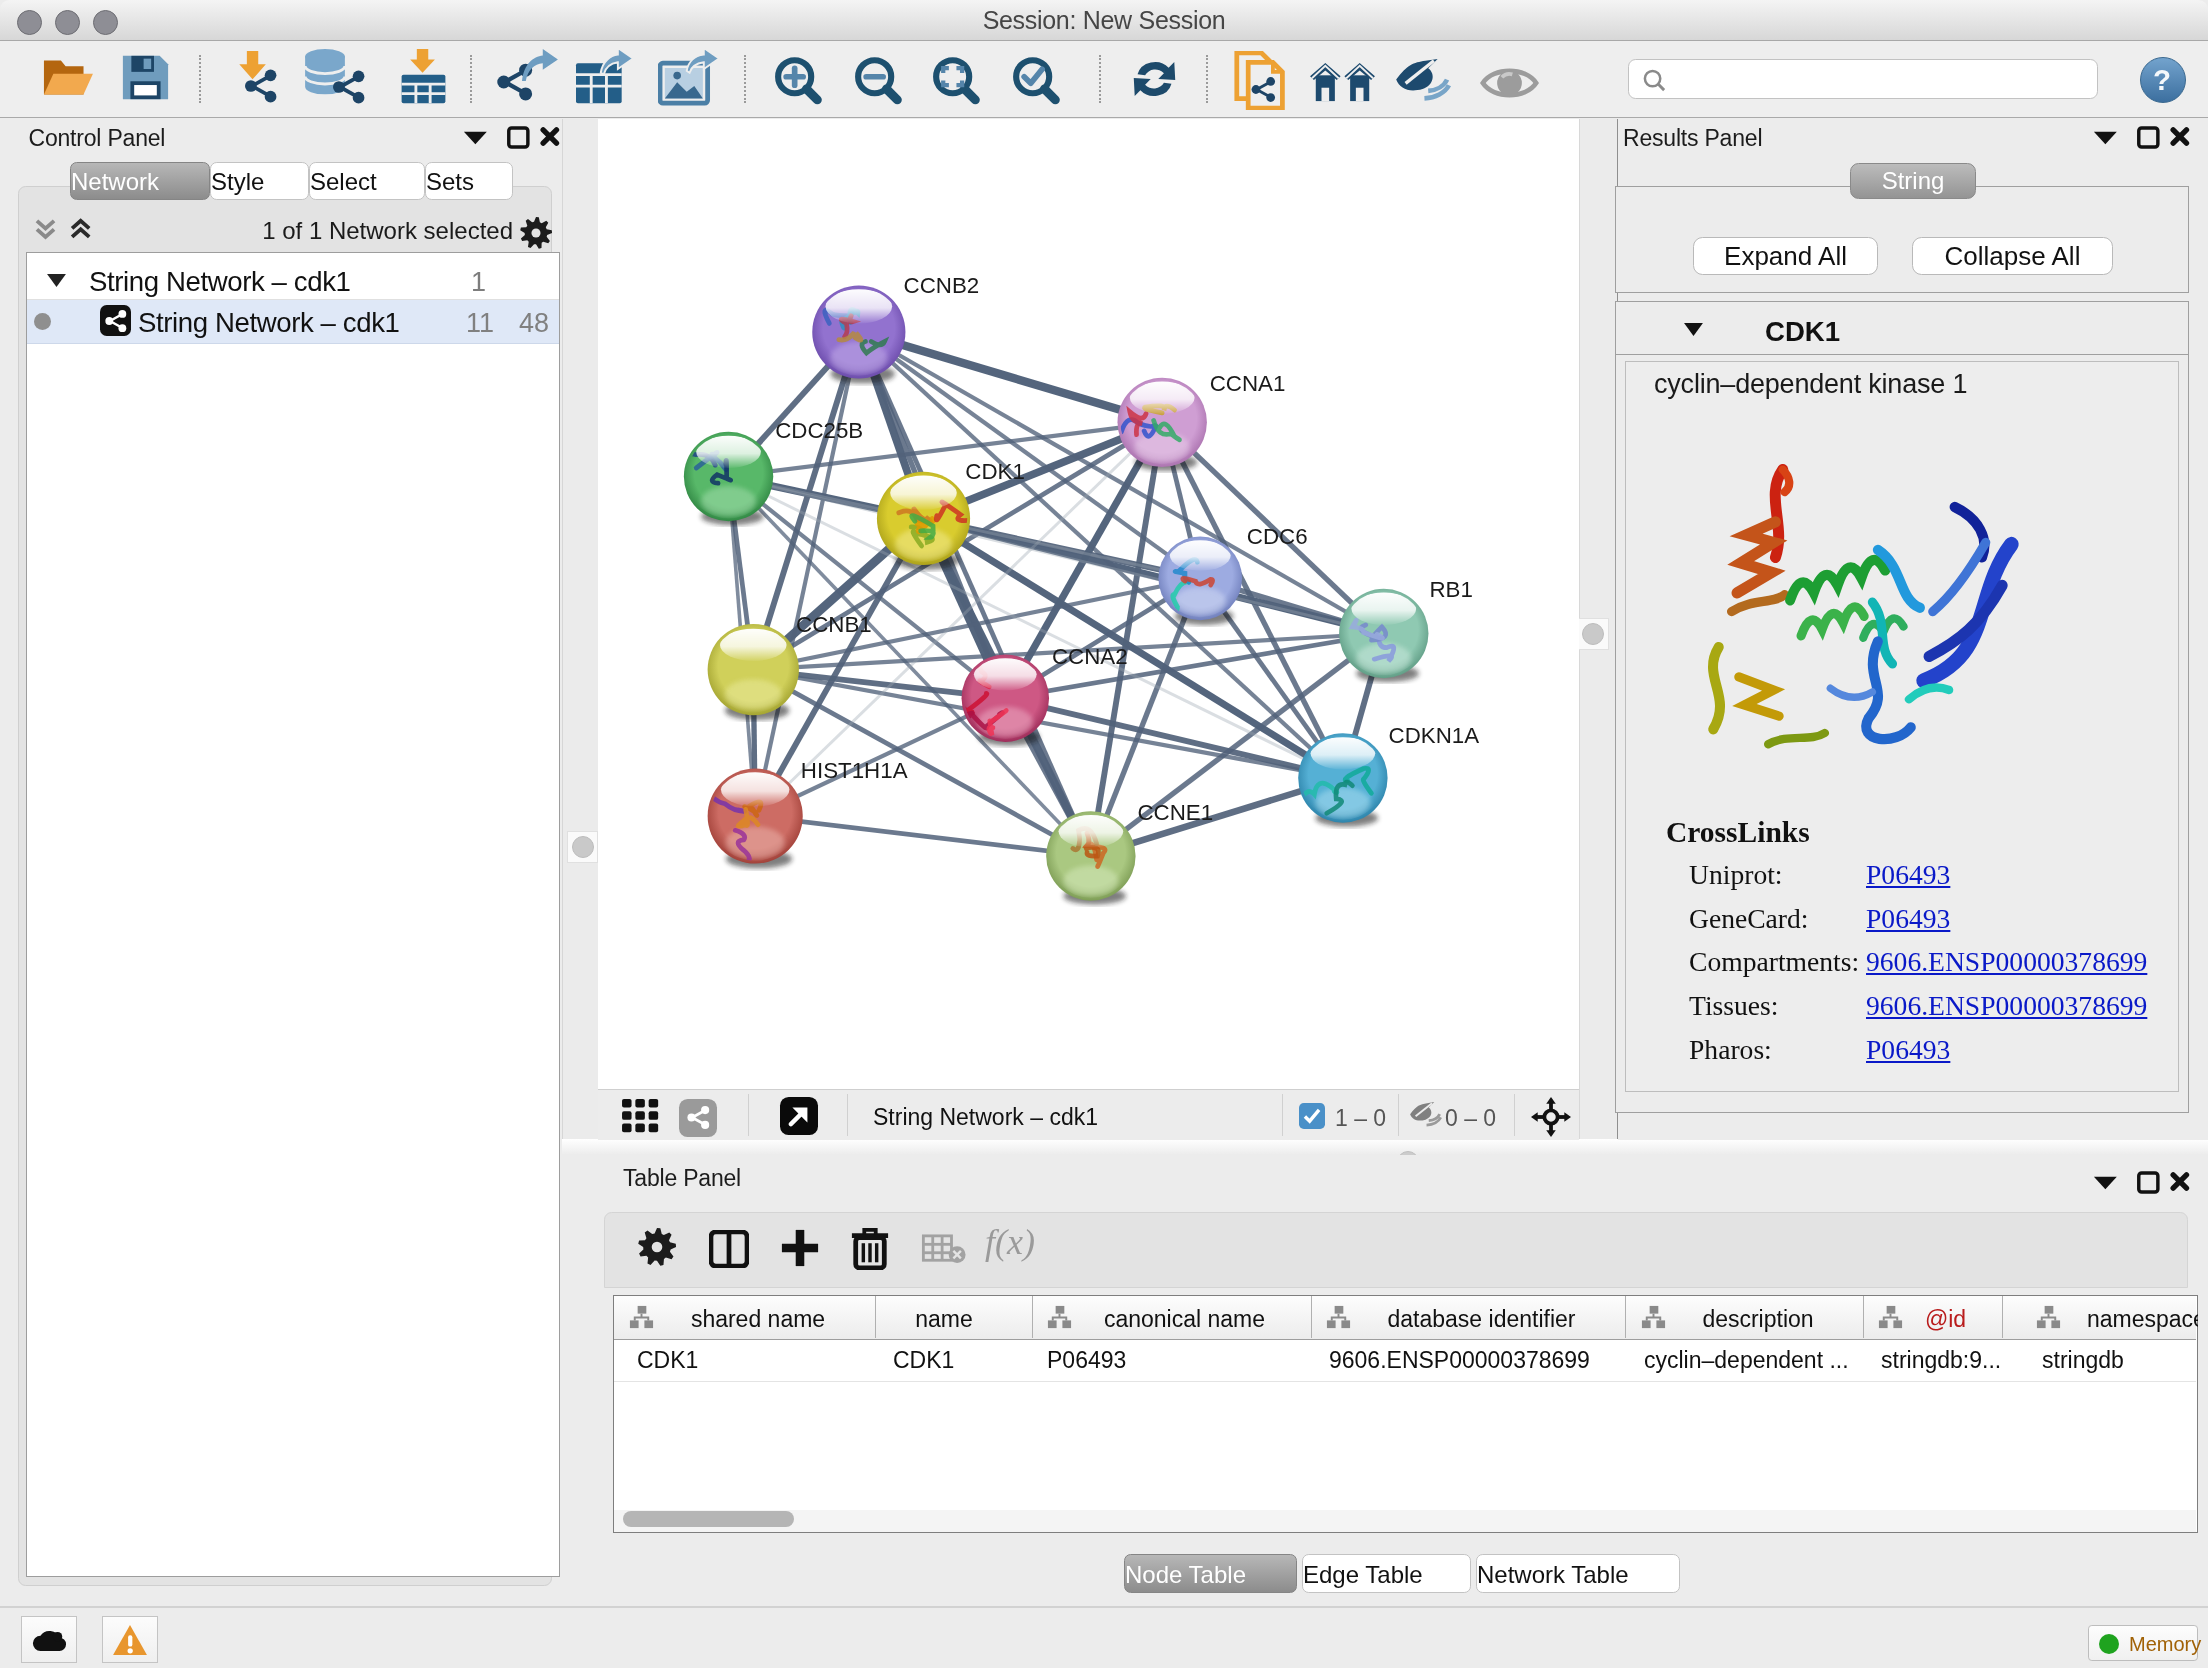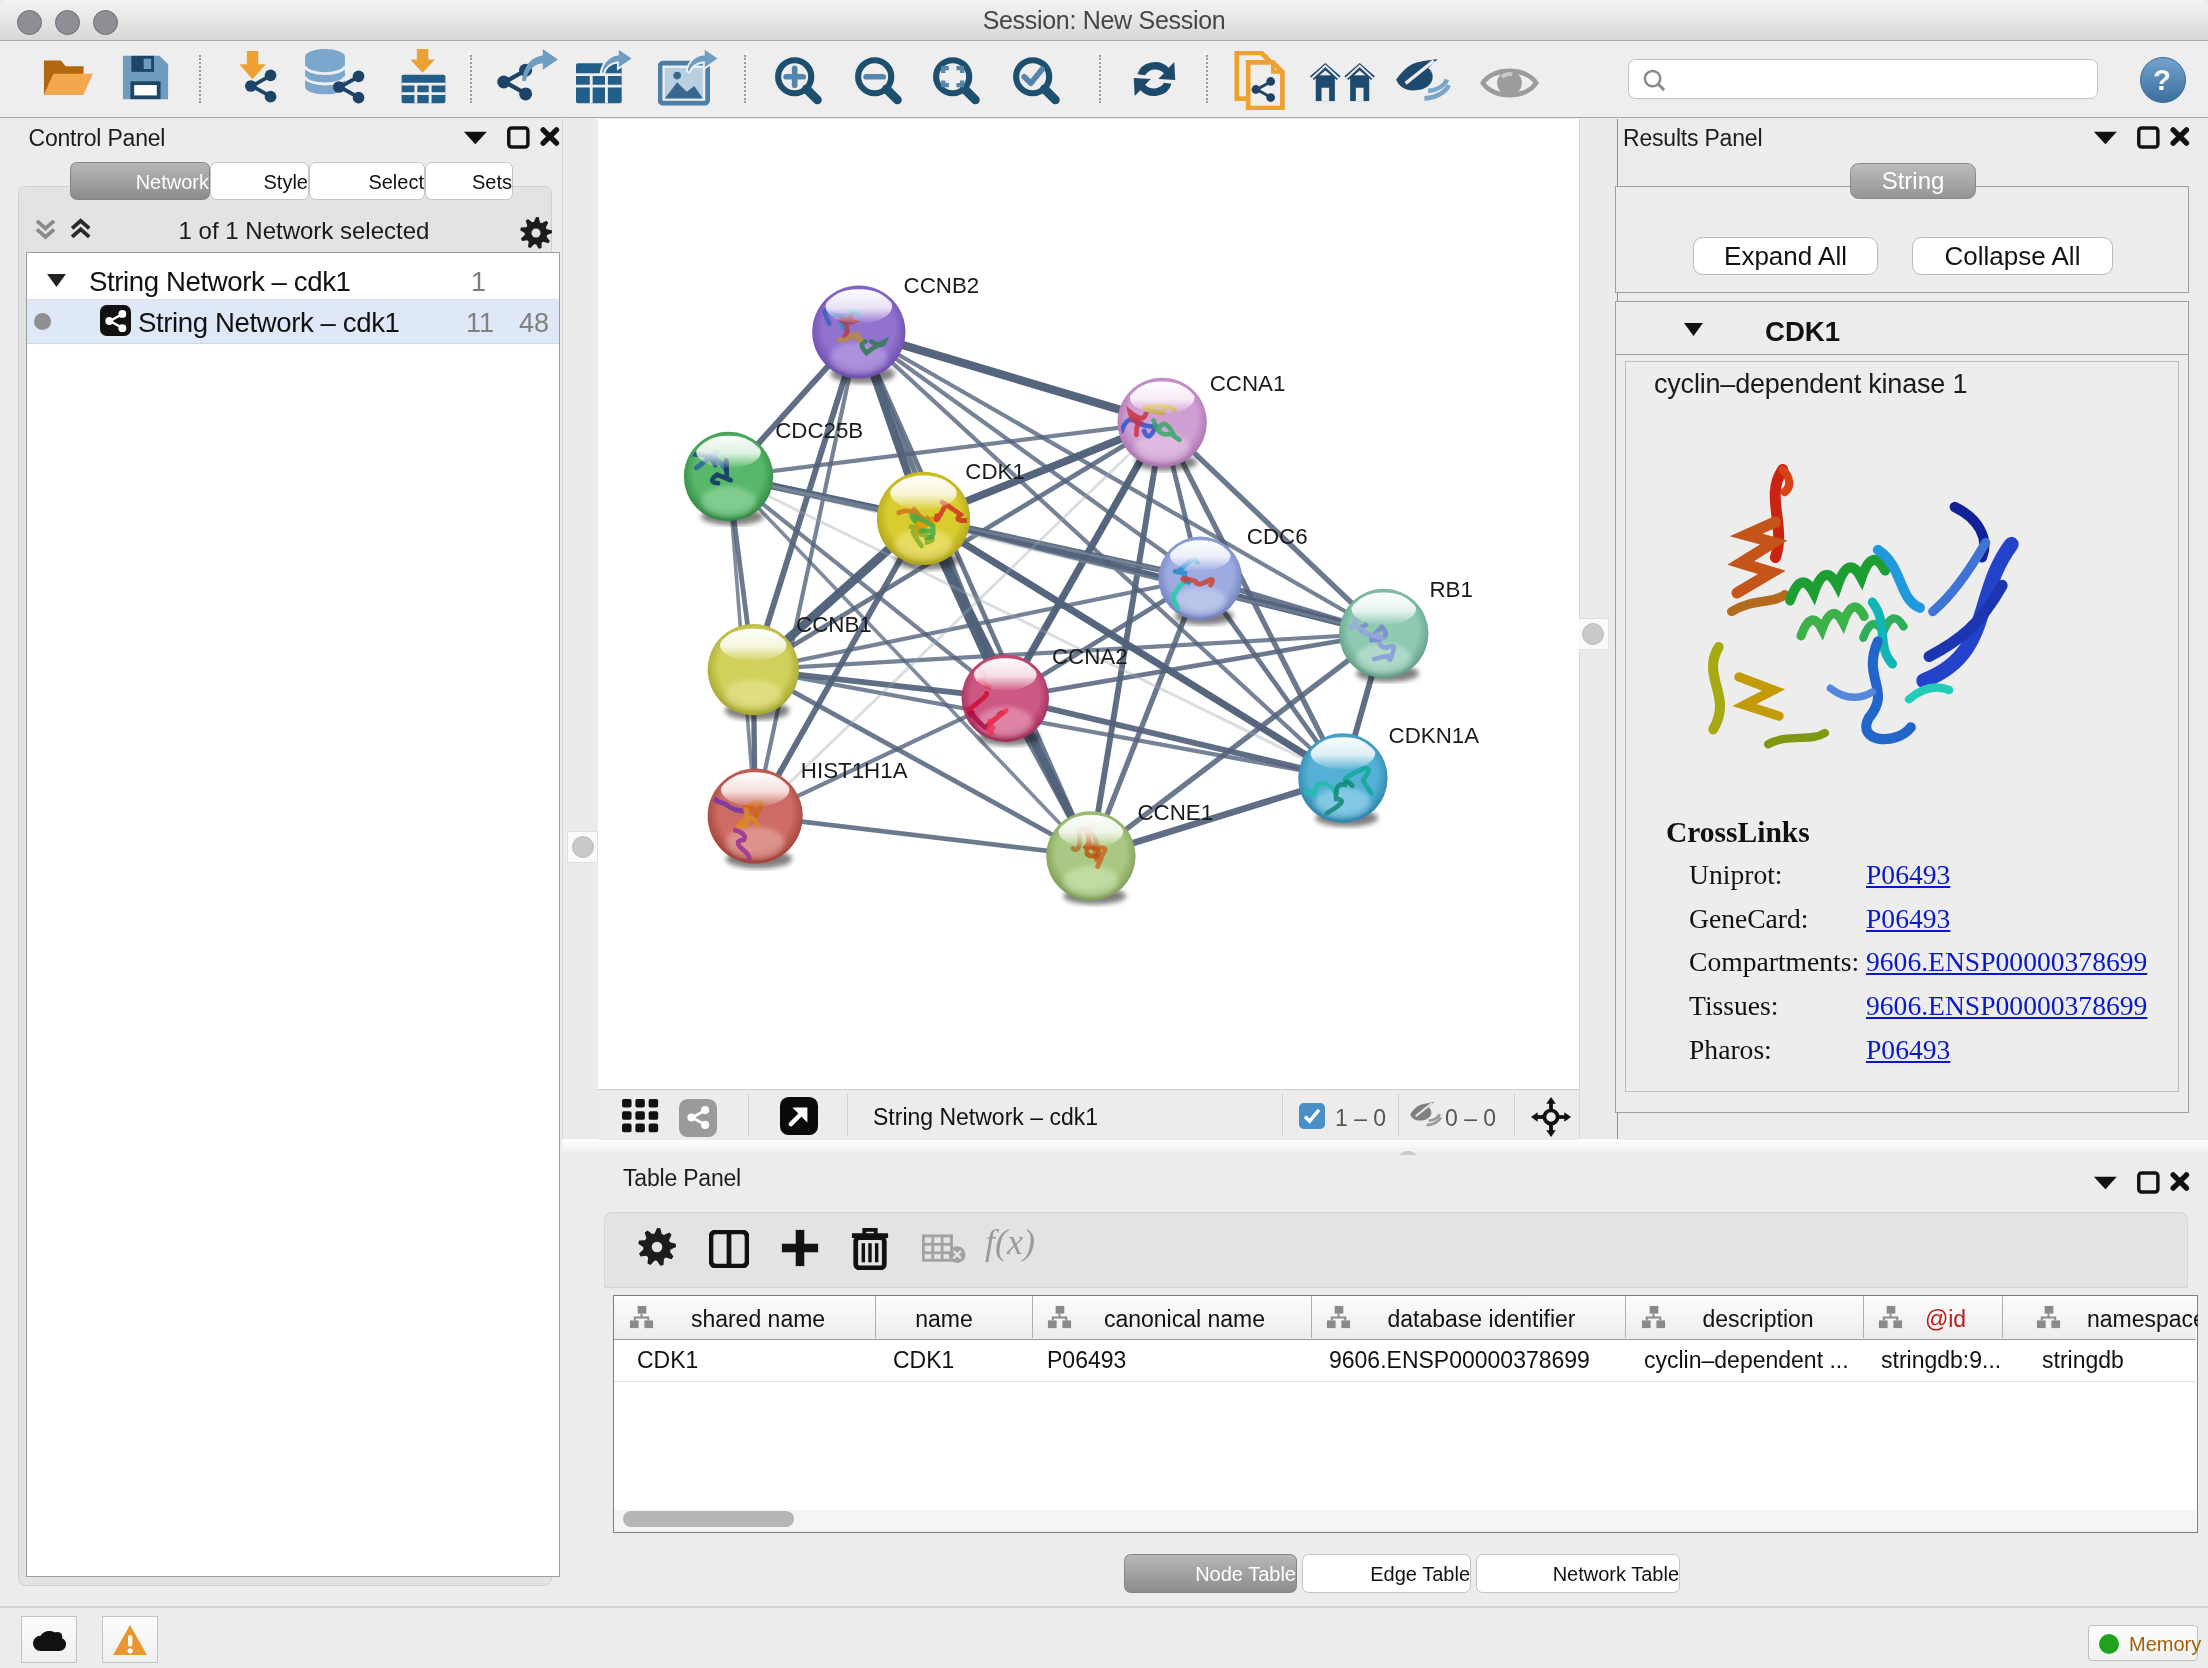--- a/index.html
+++ b/index.html
@@ -1,17 +1,17 @@
 <!DOCTYPE html>
 <html style="font-size:15px"><head><meta charset="utf-8"><style>
 html,body{margin:0;padding:0;}
 body{width:2208px;height:1668px;position:relative;overflow:hidden;background:#ececec;font-family:"Liberation Sans",sans-serif;}
 .abs{position:absolute;}
 .panel-title{font-size:23px;letter-spacing:-0.2px;color:#1c1c1c;}
-.tab{position:absolute;z-index:3;height:38px;line-height:38px;text-align:right;font-size:20px;color:#111;background:#fff;border:1px solid #c3c3c3;border-radius:6.7px;box-sizing:border-box;}
+.tab{position:absolute;z-index:3;height:38px;line-height:38px;text-align:left;font-size:24px;color:#111;background:#fff;border:1px solid #c3c3c3;border-radius:6.7px;box-sizing:border-box;}
 .tabsel{background:linear-gradient(#b7b7b7,#8c8c8c);color:#fff;border:1px solid #858585;}
 a.lnk{color:#0a19c8;text-decoration:underline;}
 </style></head><body>
 
 <div class="abs" style="left:0;top:0;width:2208px;height:40px;background:linear-gradient(#f4f4f4,#d7d7d7);border-bottom:1px solid #a8a8a8;border-radius:9.5px 9.5px 0 0"></div>
 <div class="abs" style="left:17px;top:9.5px;width:23px;height:23px;border-radius:50%;background:#8e8e95;border:1px solid #6d6d73"></div>
 <div class="abs" style="left:55px;top:9.5px;width:23px;height:23px;border-radius:50%;background:#8e8e95;border:1px solid #6d6d73"></div>
 <div class="abs" style="left:93px;top:9.5px;width:23px;height:23px;border-radius:50%;background:#8e8e95;border:1px solid #6d6d73"></div>
 <div class="abs" style="left:0;top:5.7px;width:2208px;text-align:center;font-size:25px;font-weight:normal;letter-spacing:-0.3px;color:#464646">Session: New Session</div>
 
@@ -230,21 +230,21 @@
 <svg class="abs" style="left:34px;top:217px" width="61" height="28.5" viewBox="0 0 64 30">
 <g fill="none" stroke="#8a8a8a" stroke-width="4">
       <path d="M3 4 L12 12 L21 4"></path>
       <path d="M3 13 L12 21 L21 13"></path>
     </g>
 <g fill="none" stroke="#2a2a2a" stroke-width="4">
       <path d="M40 12 L49 4 L58 12"></path>
       <path d="M40 21 L49 13 L58 21"></path>
     </g>
 </svg>
-<div class="abs" style="left:95px;top:217px;width:418px;text-align:center;font-size:24px;color:#1a1a1a">1 of 1 Network selected</div>
+<div class="abs" style="left:95px;top:217px;width:418px;text-align:right;font-size:24px;color:#1a1a1a">1 of 1 Network selected</div>
 <svg class="abs" style="left:519px;top:215px" width="34" height="36" viewBox="0 0 36 38">
 <path d="M18.0,2.0 L21.0,2.3 L22.1,7.7 L24.0,8.6 L28.9,6.0 L31.0,8.1 L28.4,13.0 L29.3,14.9 L34.7,16.0 L35.0,19.0 L29.8,21.1 L29.3,23.1 L32.7,27.5 L31.0,29.9 L25.7,28.2 L24.0,29.4 L23.8,35.0 L21.0,35.7 L18.0,31.0 L15.9,30.8 L12.2,35.0 L9.5,33.7 L10.3,28.2 L8.8,26.7 L3.3,27.5 L2.0,24.8 L6.2,21.1 L6.0,19.0 L1.3,16.0 L2.0,13.2 L7.6,13.0 L8.8,11.3 L7.1,6.0 L9.5,4.3 L13.9,7.7 L15.9,7.2 Z" fill="#1c1c1c"></path>
 <circle cx="18" cy="19" r="4.8" fill="#e3e3e3"></circle>
 </svg>
 <div class="abs" style="left:26px;top:252px;width:534px;height:1325px;background:#fff;border:1px solid #9d9d9d;box-sizing:border-box"></div>
 <svg class="abs" style="left:46px;top:272px" width="21" height="17" viewBox="0 0 22 18">
     <path d="M1 2 L21 2 L11 16 Z" fill="#222"></path>
   </svg>
 <div class="abs" style="left:89px;top:266px;font-size:27.6px;letter-spacing:-0.4px;color:#111">String Network – cdk1</div>
 <div class="abs" style="left:461px;top:267px;width:25px;text-align:right;font-size:27px;color:#7d7d7d">1</div>

